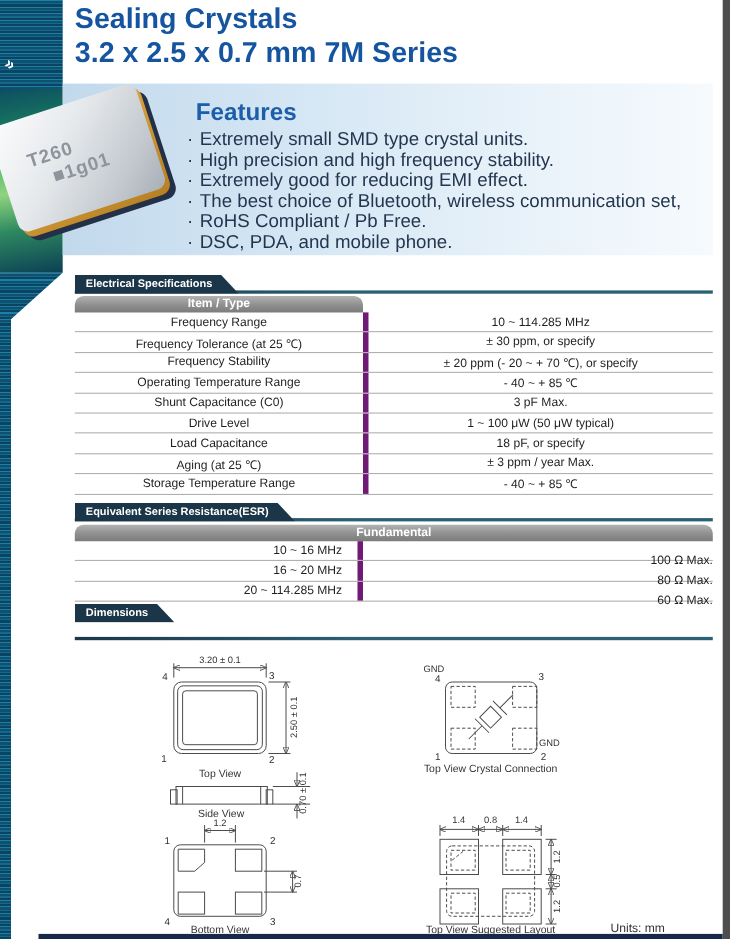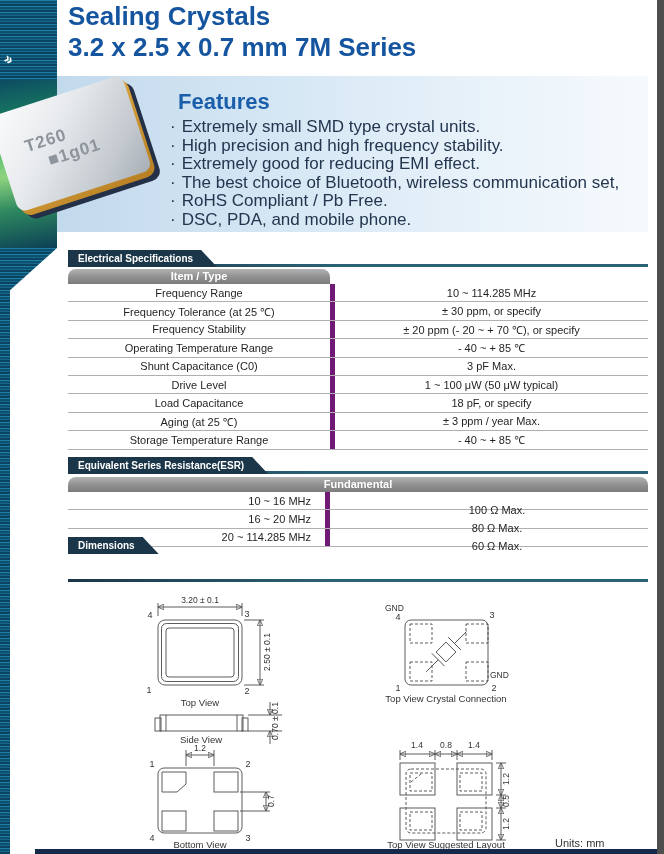--- a/index.html
+++ b/index.html
@@ -59,21 +59,21 @@
       text-align:center;line-height:15px;}
   .hc1{width:262px;} .hc2{flex:1;margin-top:23px;}
   .tbl{left:68px;width:580px;}
   .trow{display:flex;align-items:center;height:17.4px;border-bottom:1px solid #b0b0b0;}
   .tc{font-size:11px;color:#1f1f1f;}
   .tcl{width:262px;text-align:center;border-right:5px solid #701a75;height:100%;
        display:flex;align-items:center;justify-content:center;}
   .tcr{flex:1;text-align:center;}
   .frow{height:17.3px;}
   .fcl{justify-content:flex-end;padding-right:14px;box-sizing:border-box;}
-  .fcr{text-align:center;padding-left:16px;margin-top:18px;}
+  .fcr{text-align:right;padding-left:16px;margin-top:18px;}
 
   
   .drawings{left:130px;top:590px;}
   .drawings line,.drawings rect,.drawings path{stroke:#4a4a4a;stroke-width:0.9;fill:none;}
   .drawings .dash{stroke-dasharray:3,2;}
   .drawings text{fill:#333;font-size:8.5px;stroke:none;font-family:"Liberation Sans",sans-serif;}
   .drawings .pin{font-size:9px;}
   .drawings .lbl{font-size:9.5px;}
   .drawings .units{font-size:11px;fill:#333;}
 
@@ -174,21 +174,21 @@
     <div class="trow frow">
         <div class="tc tcl fcl">16 ~ 20 MHz</div>
         <div class="tc tcr fcr">80 Ω Max.</div>
       </div>
     <div class="trow frow">
         <div class="tc tcl fcl">20 ~ 114.285 MHz</div>
         <div class="tc tcr fcr">60 Ω Max.</div>
       </div>
   </div>
 
-  <div class="abs sec-bar" style="left:68px;top:537px;">Dimensions</div>
+  <div class="abs sec-bar" style="left:68px;top:549px;">Dimensions</div>
   <div class="abs sec-line" style="top:579px;"></div>
 
   <svg class="abs drawings" width="525" height="264" viewBox="0 0 525 264">
     <defs>
       <marker id="ah" markerWidth="7" markerHeight="6" refX="6.5" refY="3" orient="auto-start-reverse">
         <path d="M0,0 L7,3 L0,6 z" fill="#4a4a4a" stroke="none"></path>
       </marker>
     </defs>
 
     <g>

